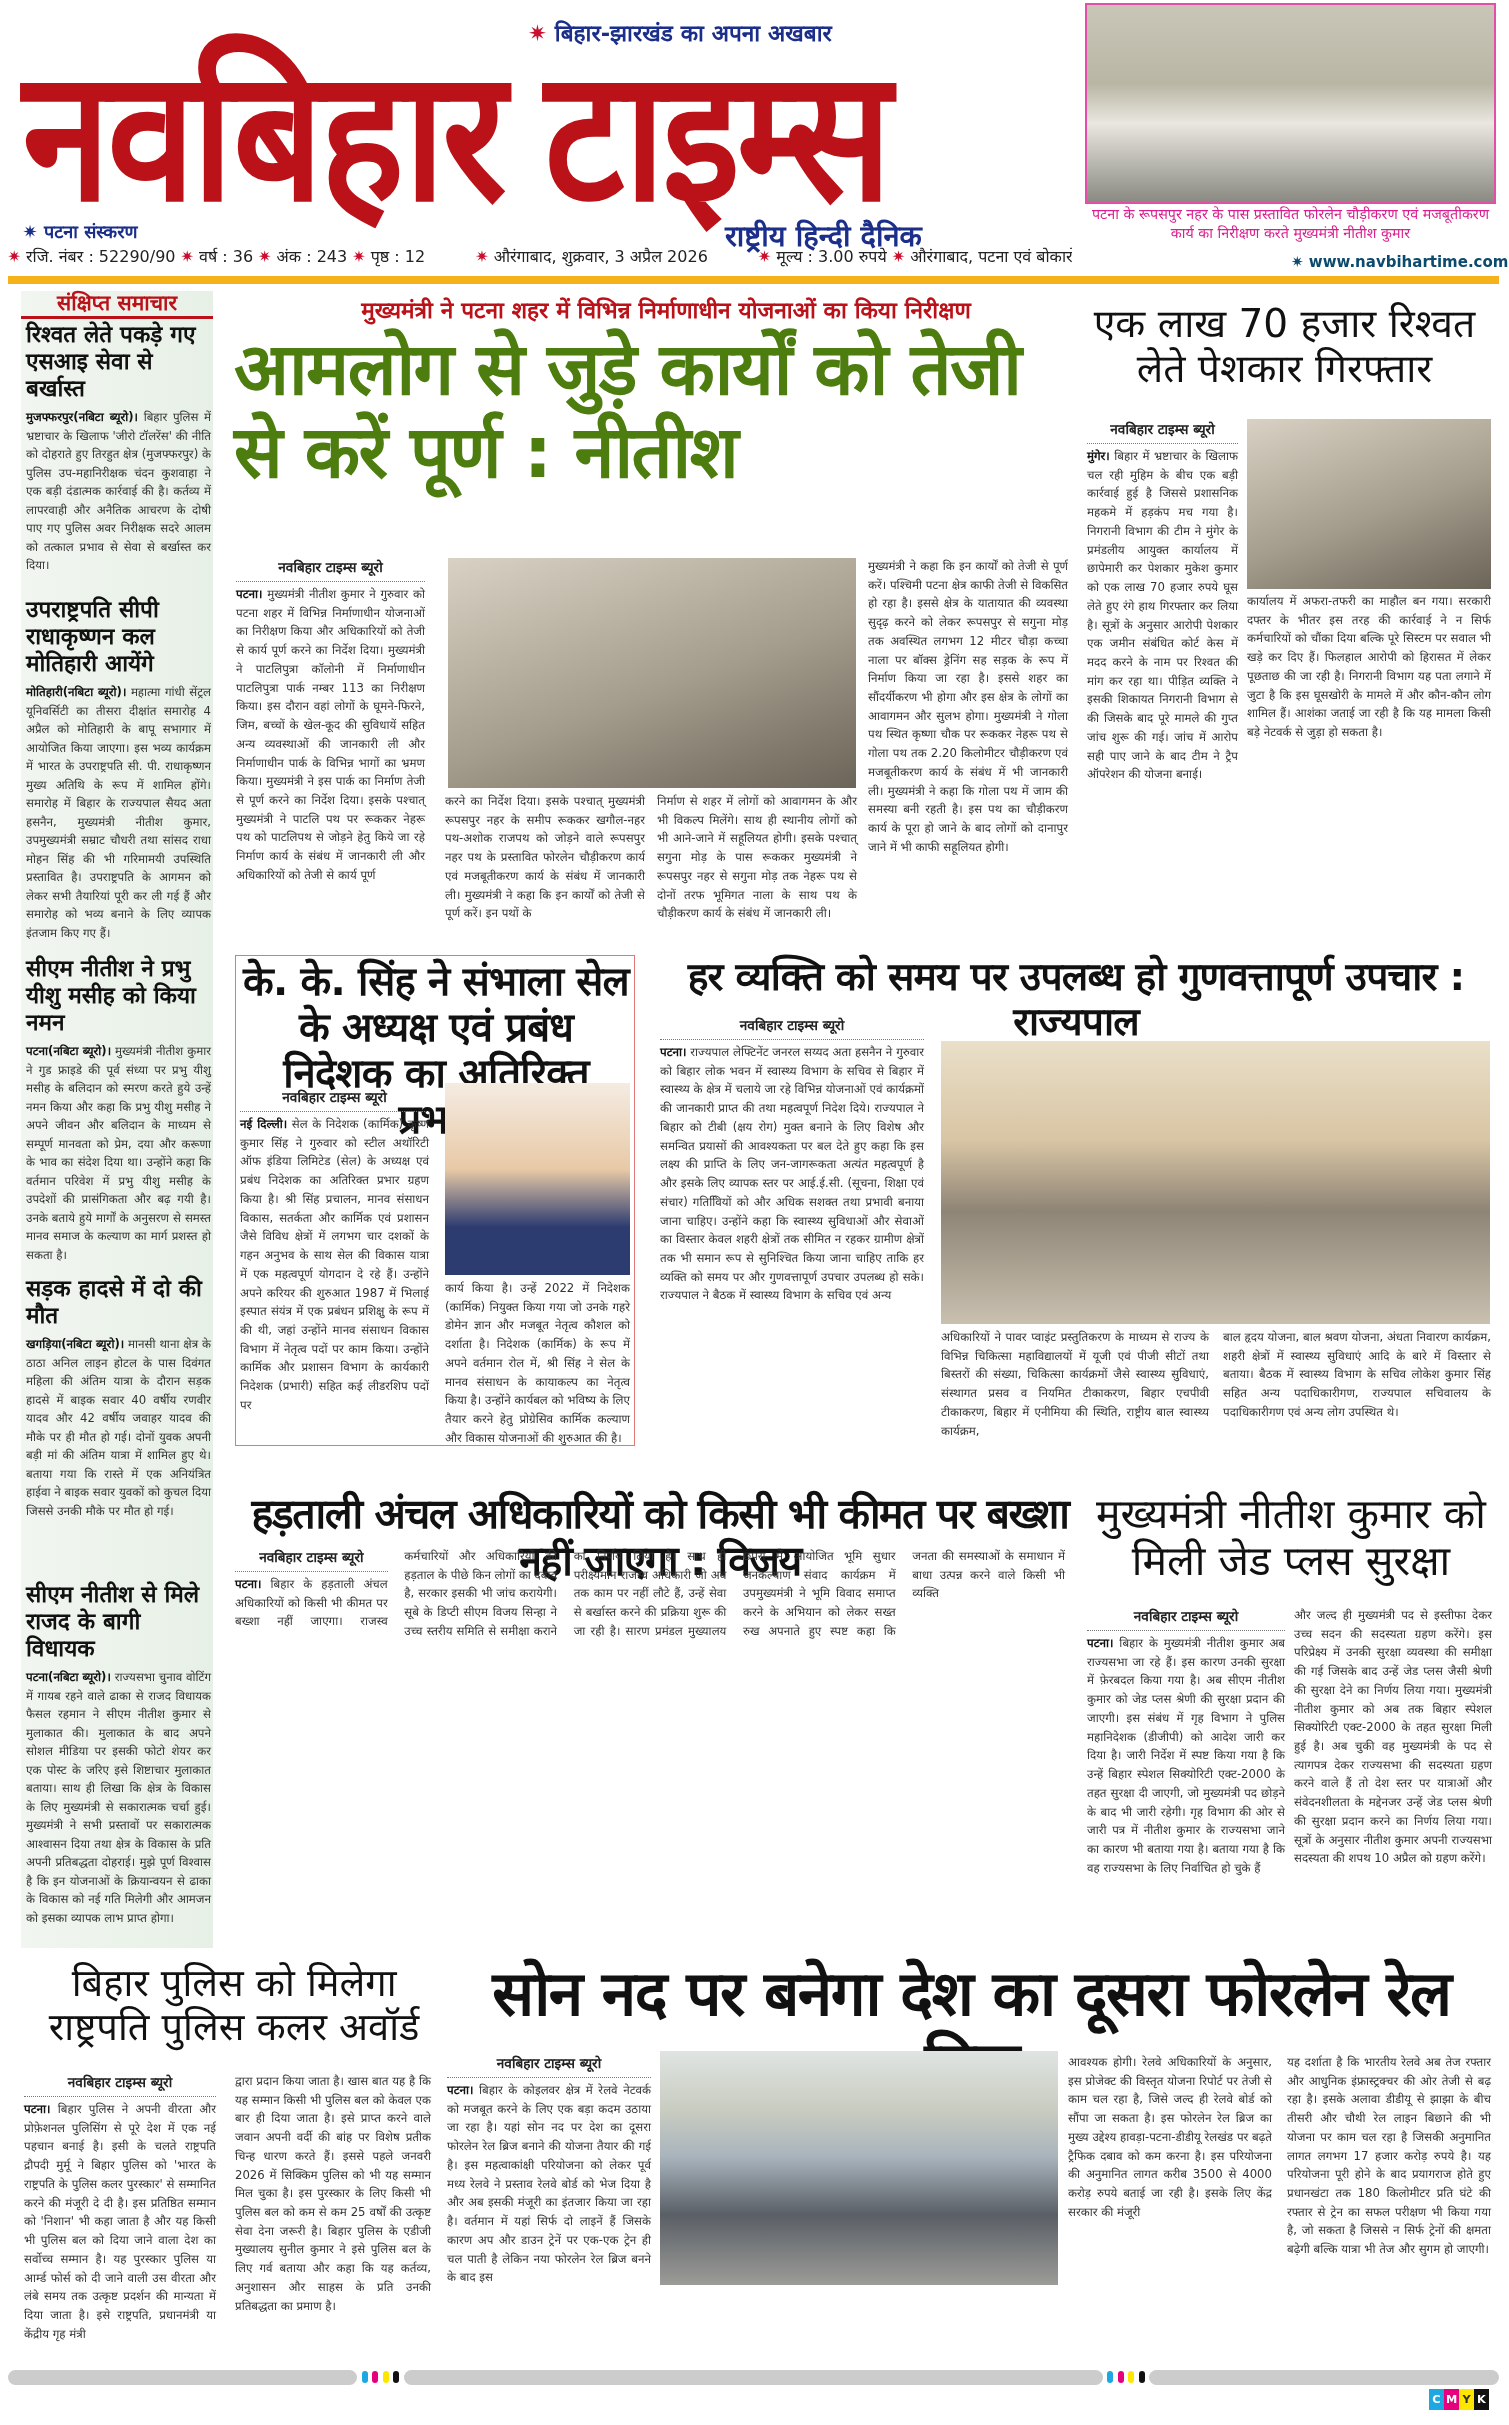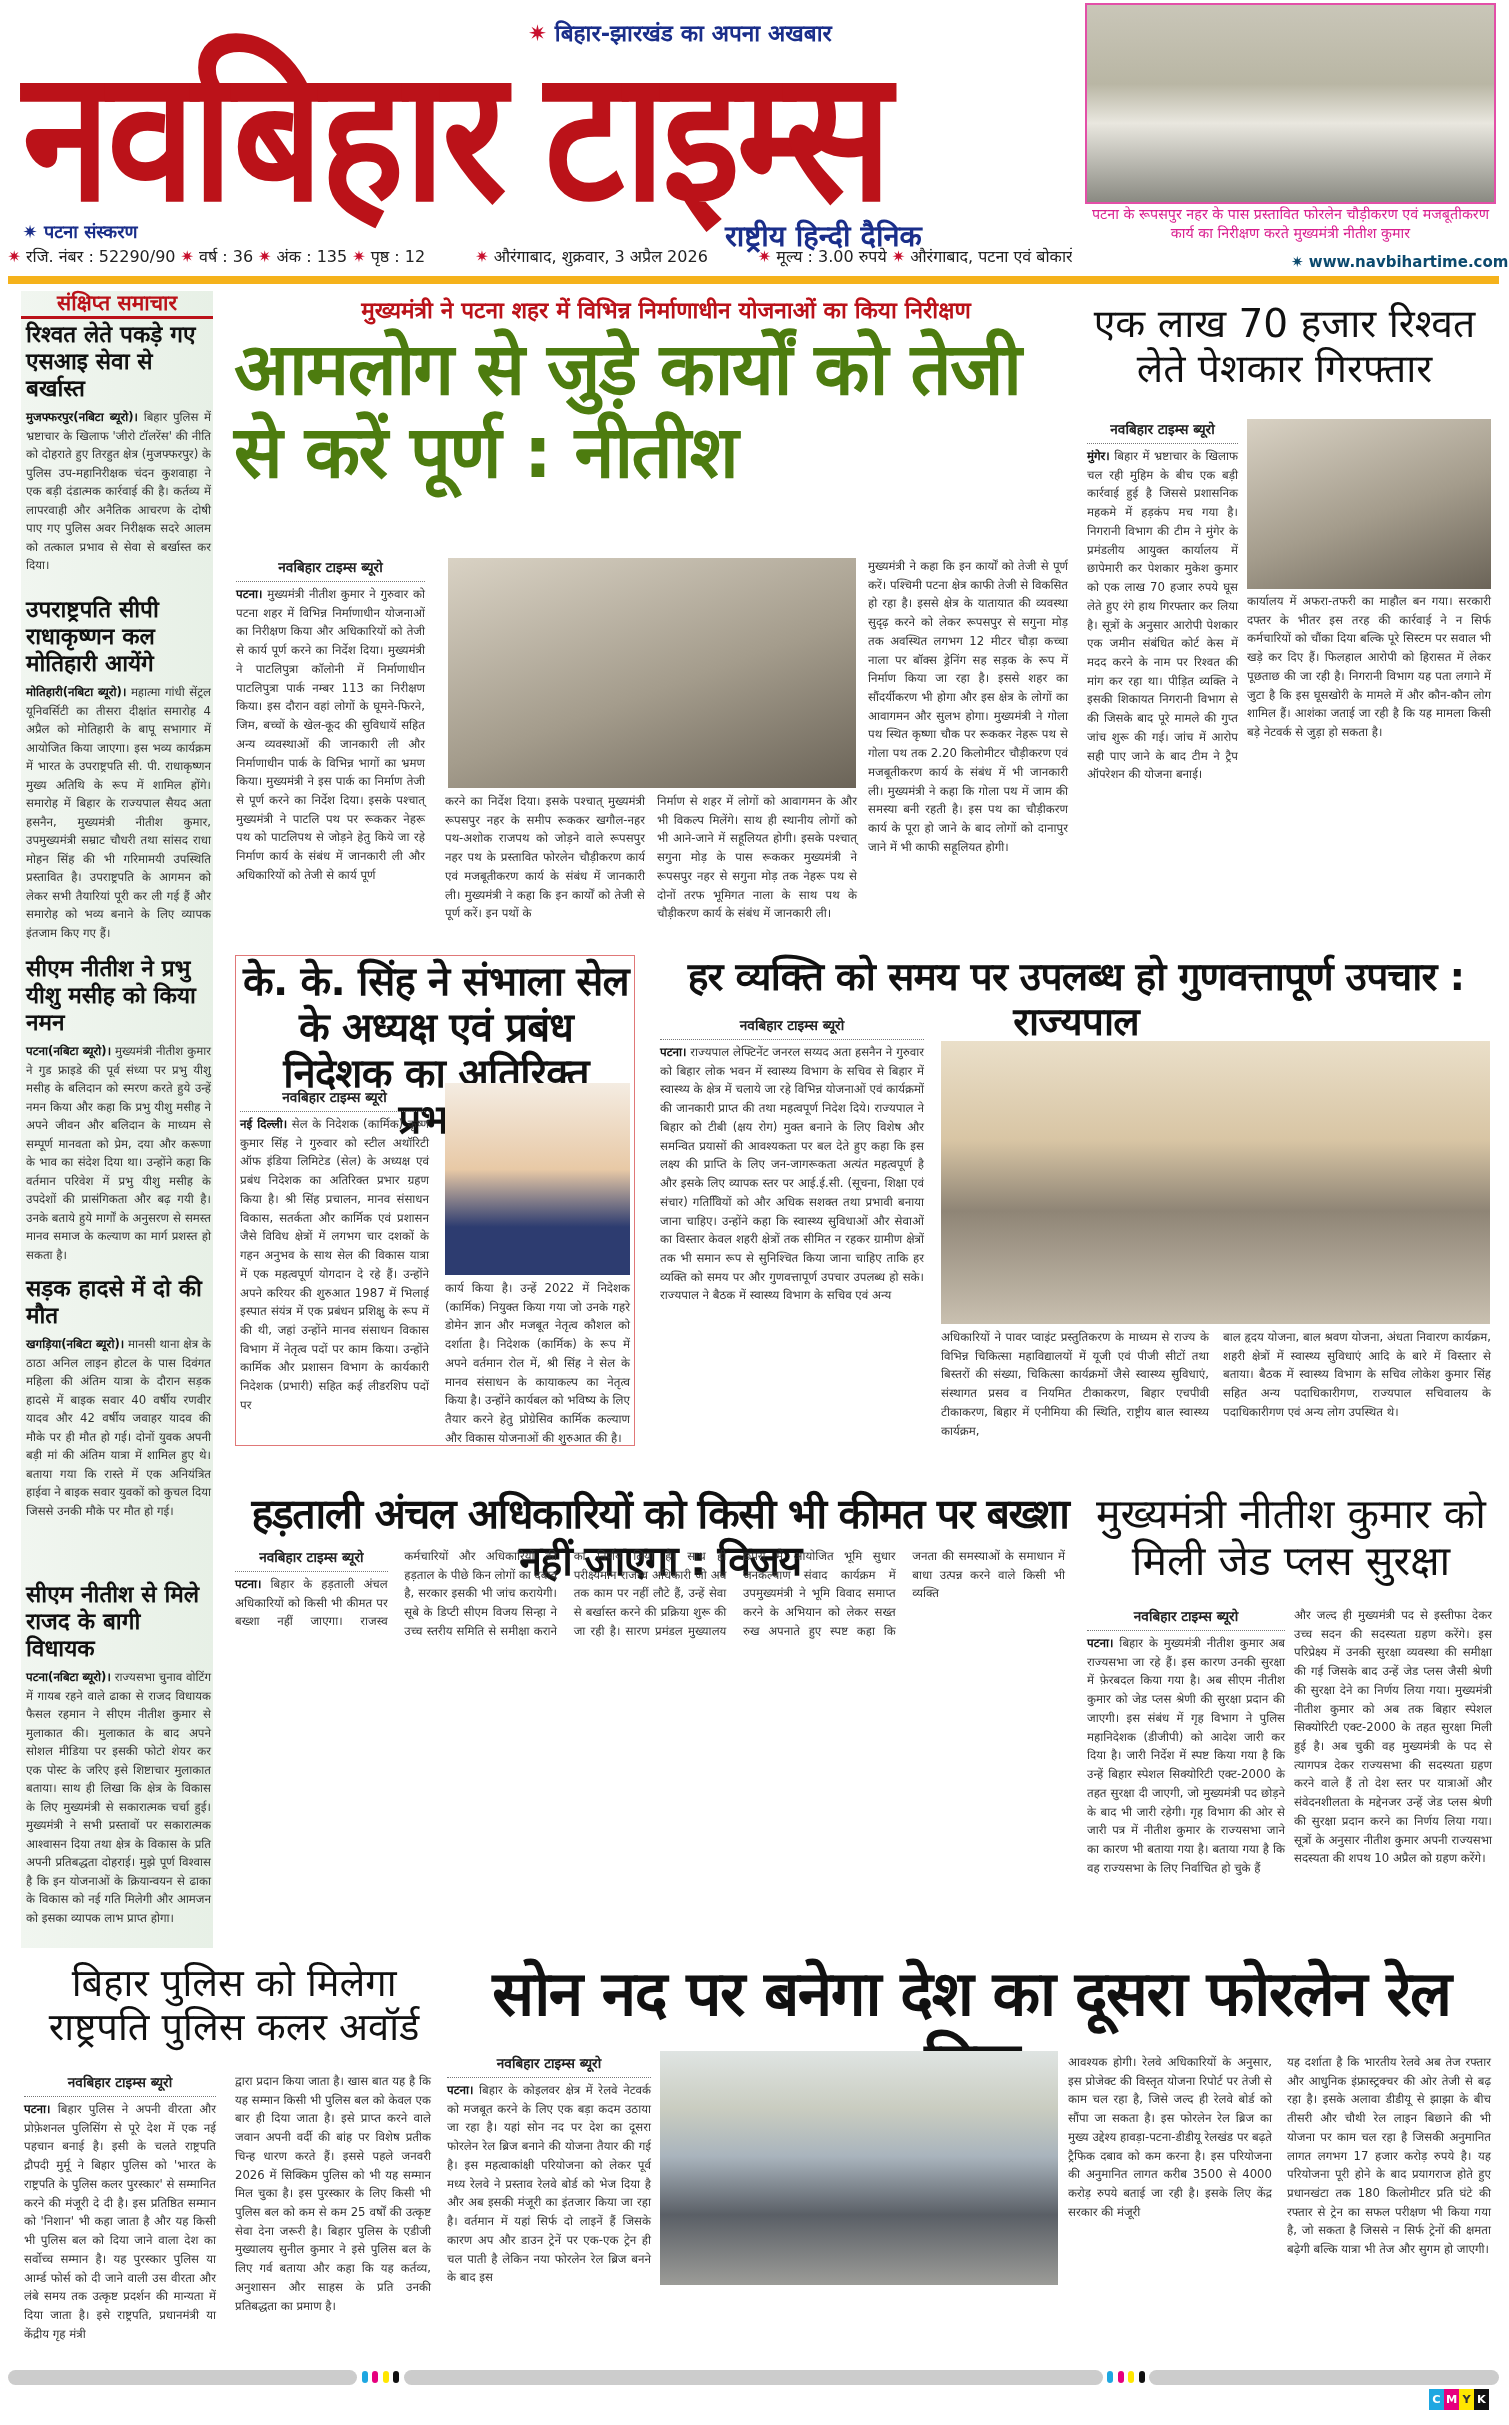--- a/index.html
+++ b/index.html
@@ -40,21 +40,21 @@
 <body>
 
 <div class="abs masthead-tagline"><span class="star">✷</span> <span>बिहार-झारखंड का अपना अखबार</span></div>
 <div class="abs logo">नवबिहार टाइम्स</div>
 <div class="abs edition"><span>✷</span> <span>पटना संस्करण</span></div>
 <div class="abs subtitle">राष्ट्रीय हिन्दी दैनिक</div>
 
 <div class="abs infobar">
   <span><span class="star">✷</span> <span>रजि. नंबर : 52290/90</span></span>
   <span><span class="star">✷</span> <span>वर्ष : 36</span></span>
-  <span><span class="star">✷</span> <span>अंक : 135</span></span>
+  <span><span class="star">✷</span> <span>अंक : 243</span></span>
   <span><span class="star">✷</span> <span>पृष्ठ : 12</span></span>
   <span style="margin-left:45px"><span class="star">✷</span> <span>औरंगाबाद, शुक्रवार, 3 अप्रैल 2026</span></span>
   <span style="margin-left:45px"><span class="star">✷</span> <span>मूल्य : 3.00 रुपये</span></span>
   <span><span class="star">✷</span> <span>औरंगाबाद, पटना एवं बोकारो से प्रकाशित</span></span>
 </div>
 <div class="abs site"><span>✷</span> <span>www.navbihartime.com</span></div>
 
 <div class="abs top-photo"></div>
 <div class="abs top-caption">पटना के रूपसपुर नहर के पास प्रस्तावित फोरलेन चौड़ीकरण एवं मजबूतीकरण कार्य का निरीक्षण करते मुख्यमंत्री नीतीश कुमार</div>
 <div class="abs yellow-rule"></div>

